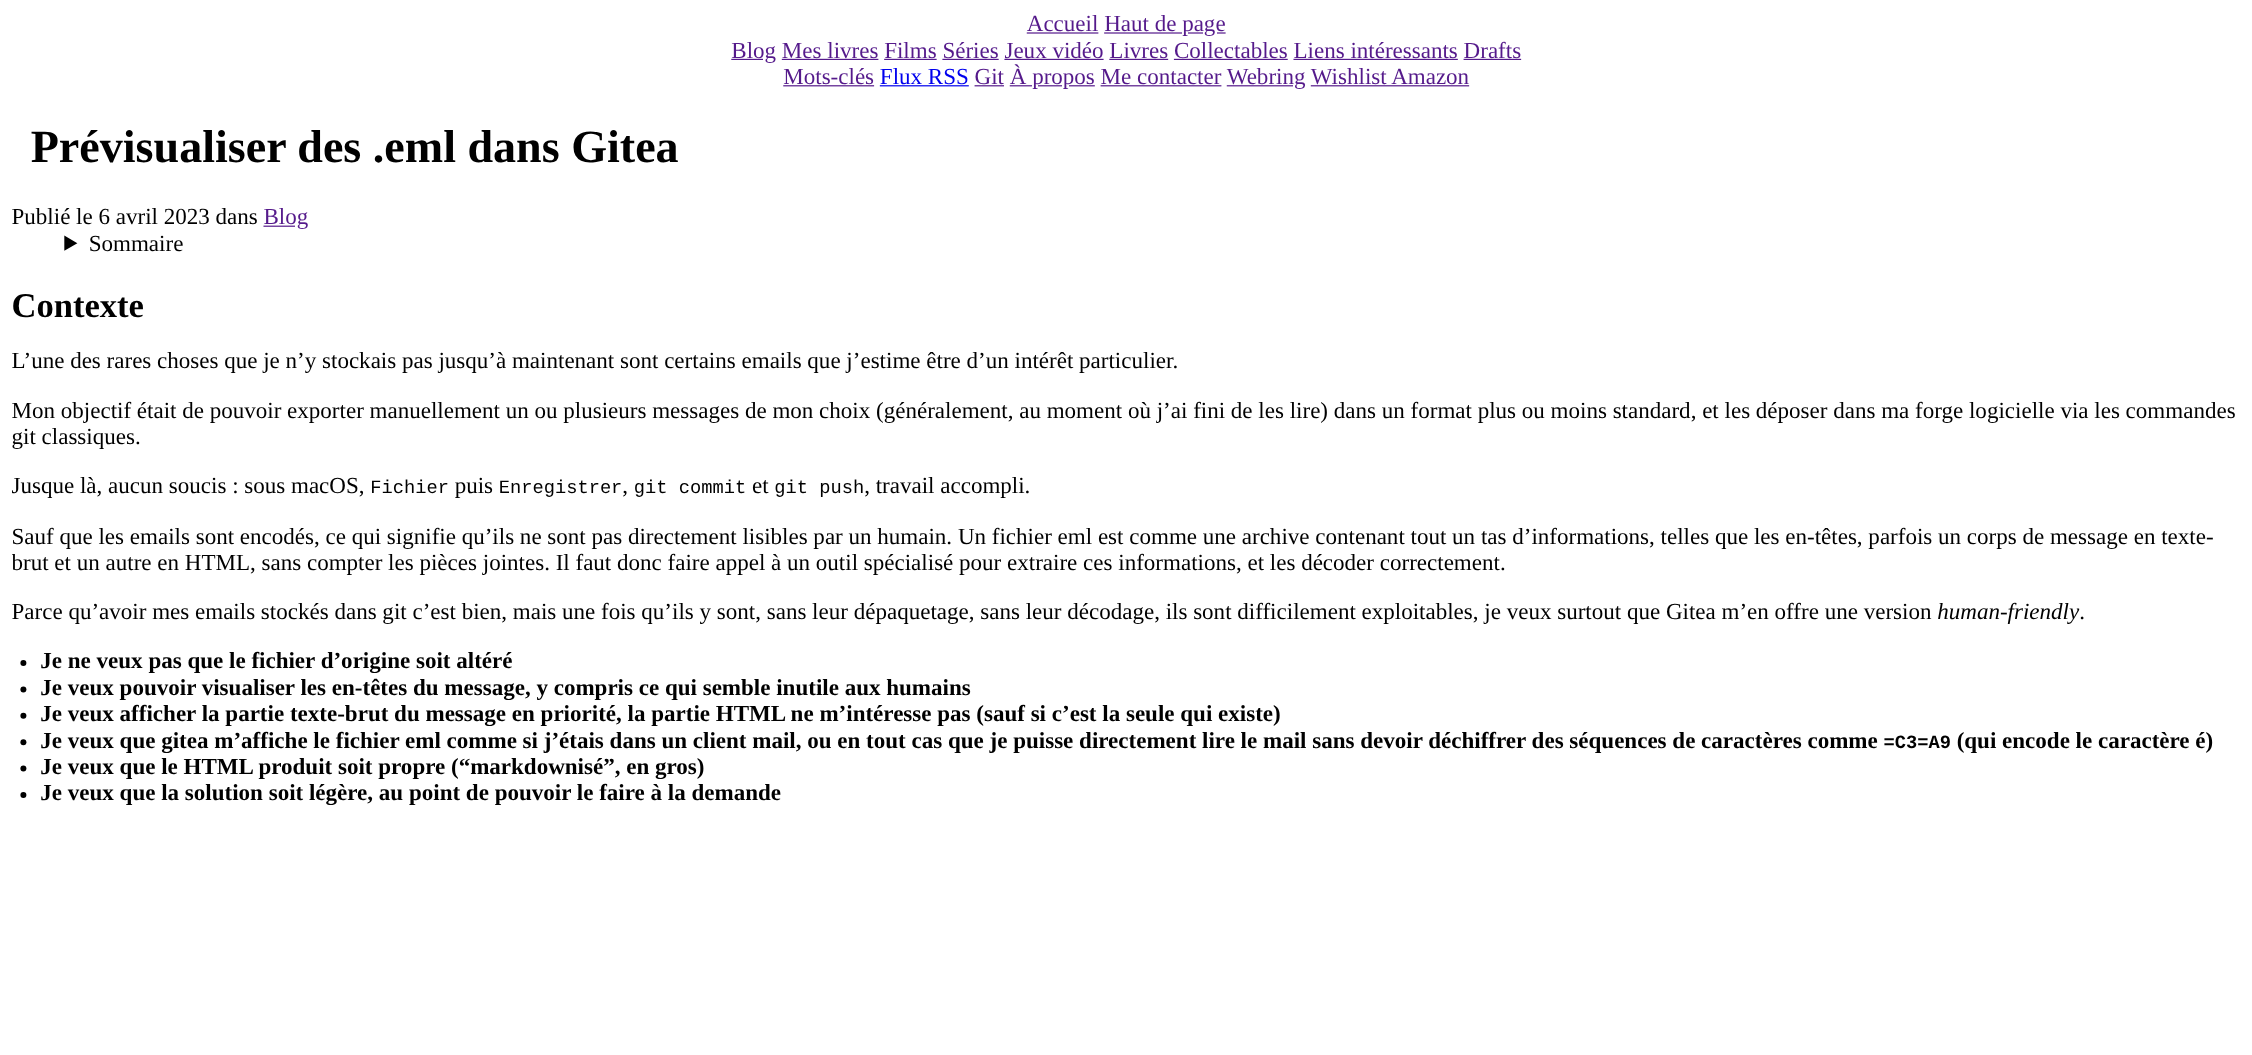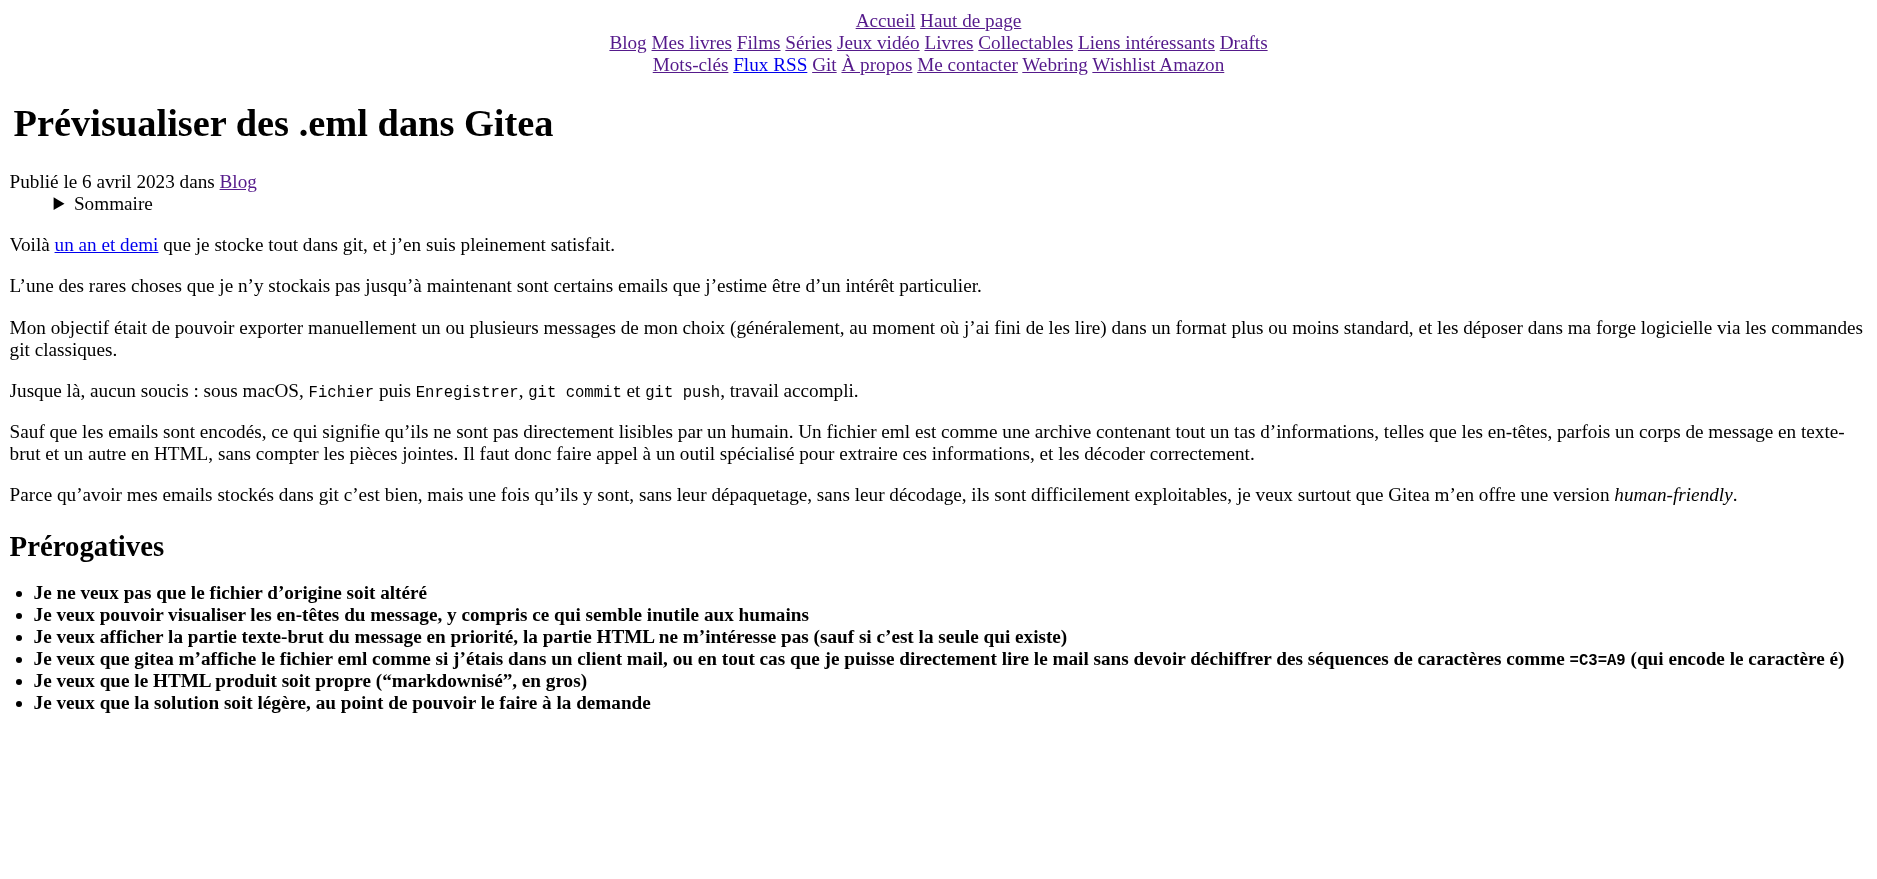--- a/index.html
+++ b/index.html
@@ -14,21 +14,21 @@
     background:var(--bg);
     color:var(--text);
     font-family:"Liberation Serif", serif;
     font-size:19.2px;
     line-height:normal;
   }
   a{text-decoration:underline;cursor:pointer;}
   a.v{color:var(--visited);}
   a.u{color:var(--unvisited);}
   nav .nav-row{margin:0;text-align:center;}
-  h1{font-size:2em;margin:0.67em 4px;font-weight:bold;}
+  h1{font-size:2em;margin:0.67em 16px;font-weight:bold;}
   h2{font-size:1.5em;margin:0.83em 0 0.6em 0;font-weight:bold;}
   p{margin:1em 0;}
   p.meta{margin:1.2em 0 0 0;}
   details{margin:0;padding-left:44px;}
   summary{cursor:pointer;}
   code{font-family:"Liberation Mono", monospace;font-size:0.8125em;text-align:right;}
   ul{margin:1em 0;padding-left:1.25em;}
   li{margin:0;font-weight:bold;}
   em{font-style:italic;}
 </style>
@@ -65,33 +65,32 @@
 <main>
   <h1>Prévisualiser des .eml dans Gitea</h1>
 
   <p class="meta"><span>Publié le 6 avril 2023 dans </span><a href="#" class="v">Blog</a></p>
 
   <details>
     <summary>Sommaire</summary>
   </details>
 
   <section>
-    <p><span>Voilà </span><a href="#" class="u">un an et demi</a><span> que je stocke tout dans git, et j’en suis pleinement satisfait.</span></p>
+    <h2>Contexte</h2>
     <p>L’une des rares choses que je n’y stockais pas jusqu’à maintenant sont certains emails que j’estime être d’un intérêt particulier.</p>
     <p>Mon objectif était de pouvoir exporter manuellement un ou plusieurs messages de mon choix (généralement, au moment où j’ai fini de les lire) dans un format plus ou moins standard, et les déposer dans ma forge logicielle via les commandes git classiques.</p>
     <p><span>Jusque là, aucun soucis : sous macOS, </span><code>Fichier</code><span> puis </span><code>Enregistrer</code><span>, </span><code>git commit</code><span> et </span><code>git push</code><span>, travail accompli.</span></p>
   </section>
 
   <section>
     <p>Sauf que les emails sont encodés, ce qui signifie qu’ils ne sont pas directement lisibles par un humain. Un fichier eml est comme une archive contenant tout un tas d’informations, telles que les en-têtes, parfois un corps de message en texte-brut et un autre en HTML, sans compter les pièces jointes. Il faut donc faire appel à un outil spécialisé pour extraire ces informations, et les décoder correctement.</p>
     <p><span>Parce qu’avoir mes emails stockés dans git c’est bien, mais une fois qu’ils y sont, sans leur dépaquetage, sans leur décodage, ils sont difficilement exploitables, je veux surtout que Gitea m’en offre une version </span><em>human-friendly</em><span>.</span></p>
   </section>
 
   <section>
-    <h2>Prérogatives</h2>
     <ul>
       <li>Je ne veux pas que le fichier d’origine soit altéré</li>
       <li>Je veux pouvoir visualiser les en-têtes du message, y compris ce qui semble inutile aux humains</li>
       <li>Je veux afficher la partie texte-brut du message en priorité, la partie HTML ne m’intéresse pas (sauf si c’est la seule qui existe)</li>
       <li><span>Je veux que gitea m’affiche le fichier eml comme si j’étais dans un client mail, ou en tout cas que je puisse directement lire le mail sans devoir déchiffrer des séquences de caractères comme </span><code>=C3=A9</code><span> (qui encode le caractère é)</span></li>
       <li>Je veux que le HTML produit soit propre (“markdownisé”, en gros)</li>
       <li>Je veux que la solution soit légère, au point de pouvoir le faire à la demande</li>
     </ul>
   </section>
 </main>

